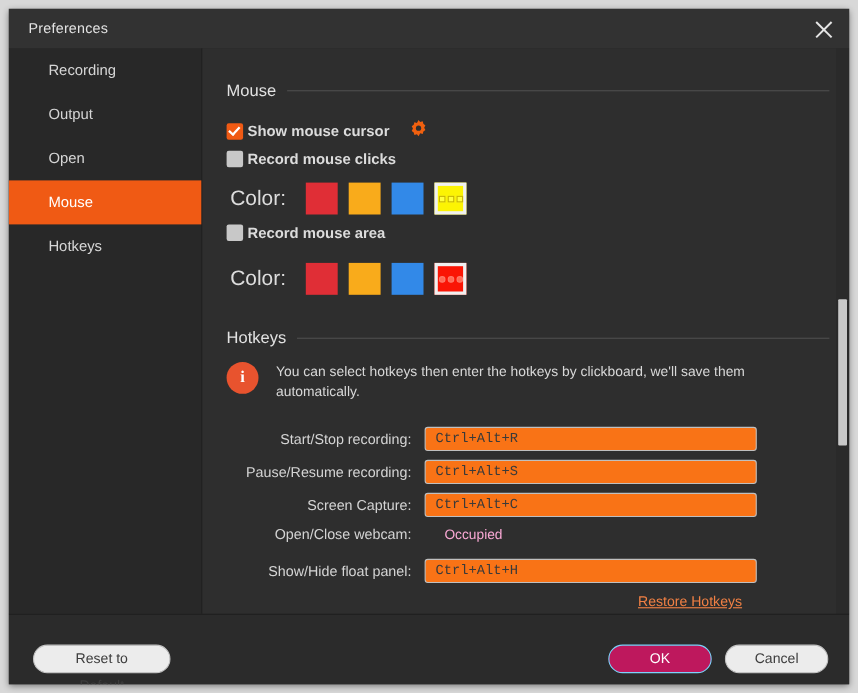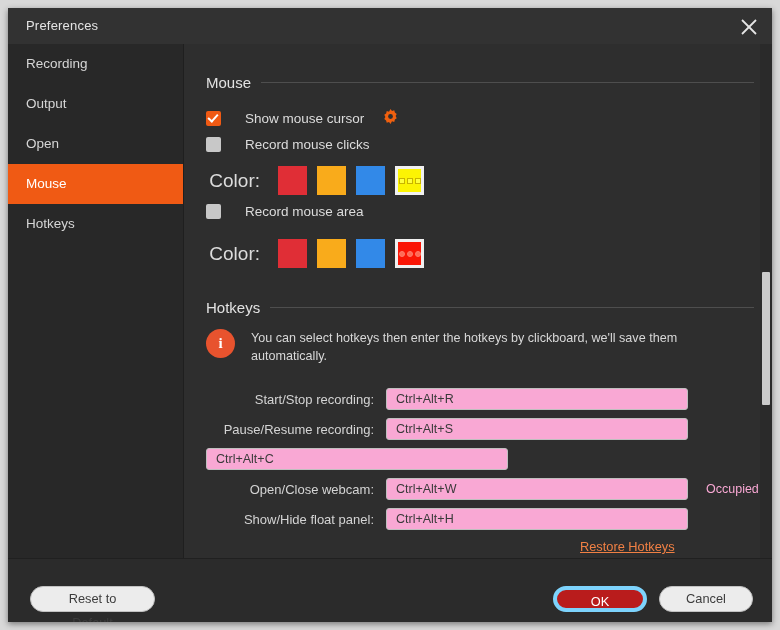--- a/index.html
+++ b/index.html
@@ -52,21 +52,21 @@
     position: absolute;
     left: 0; top: 36px;
     width: 175px; height: 514px;
     background: #282828;
     border-right: 1px solid #1f1f1f;
   }
   .side-item {
     position: relative;
     height: 40px;
     line-height: 40px;
-    padding-left: 18px;
+    padding-left: 36px;
     font-size: 13.5px;
     color: #d6d6d6;
     cursor: pointer;
     white-space: nowrap;
   }
   .side-item.active {
     background: #f05a14;
     color: #ffffff;
   }
 
@@ -120,24 +120,25 @@
     left: 4px; top: 1px;
     width: 4px; height: 8px;
     border: solid #ffffff;
     border-width: 0 2px 2px 0;
     transform: rotate(42deg);
   }
   .cbox.off {
     background: #c8c8c8;
   }
   .cb-label {
-    margin-left: 24px;
+    margin-left: 4px;
     font-size: 13.5px;
     color: #dcdcdc;
     white-space: nowrap;
+    font-weight: bold;
   }
   .gear {
     margin-left: 18px;
     cursor: pointer;
     display: block;
   }
 
   
   .color-row {
     position: absolute;
@@ -210,26 +211,26 @@
     width: 168px;
     text-align: right;
     font-size: 13px;
     color: #d4d4d4;
     margin-right: 12px;
     white-space: nowrap;
   }
   .hk-input {
     width: 302px;
     height: 22px;
-    background: #f9a8d4;
+    background: #f97316;
     border: 1px solid #bfbfbf;
     border-radius: 3px;
     color: #3a3a3a;
     font-size: 12.5px;
-    font-family: Liberation Sans, sans-serif;
+    font-family: Liberation Mono, monospace;
     padding: 0 9px;
     box-sizing: border-box;
     outline: none;
   }
   .hk-note {
     margin-left: 18px;
     font-size: 12.5px;
     color: #f9a8d4;
     white-space: nowrap;
   }
@@ -278,22 +279,22 @@
     cursor: pointer;
     border: 1px solid #c2c2c2;
     background: #ececec;
     color: #3c3c3c;
     padding: 0 16px;
     box-sizing: border-box;
     line-height: 24px;
     text-align: center;
   }
   .btn.primary {
-    background: #b91c1c;
-    border: 4px solid #7dd3fc;
+    background: #be185d;
+    border: 1px solid #7dd3fc;
     color: #ffffff;
   }
   #reset-default-button { left: 22px; top: 27px; width: 125px; }
   #ok-button { left: 545px; top: 27px; width: 94px; }
   #cancel-button { left: 651px; top: 27px; width: 94px; }
 </style>
 </head>
 <body>
 
 <div class="window">
@@ -392,26 +393,26 @@
       <span class="hk-label">Start/Stop recording:</span>
       <input class="hk-input" type="text" readonly="" value="Ctrl+Alt+R" style="">
     </div>
 
     <div class="hk-row" style="top:374px;">
       <span class="hk-label">Pause/Resume recording:</span>
       <input class="hk-input" type="text" readonly="" value="Ctrl+Alt+S" style="">
     </div>
 
     <div class="hk-row" style="top:404px;">
+      <span class="hk-label">Screen Capture:</span>
       <input class="hk-input" type="text" readonly="" value="Ctrl+Alt+C" style="">
     </div>
 
     <div class="hk-row" style="top:434px;">
       <span class="hk-label">Open/Close webcam:</span>
-      <input class="hk-input" type="text" readonly="" value="Ctrl+Alt+W" style="">
       <span class="hk-note">Occupied</span>
     </div>
 
     <div class="hk-row" style="top:464px;">
       <span class="hk-label">Show/Hide float panel:</span>
       <input class="hk-input" type="text" readonly="" value="Ctrl+Alt+H" style="">
     </div>
 
     <div class="restore-link" style="left:396px; top:495px;">Restore Hotkeys</div>
 

